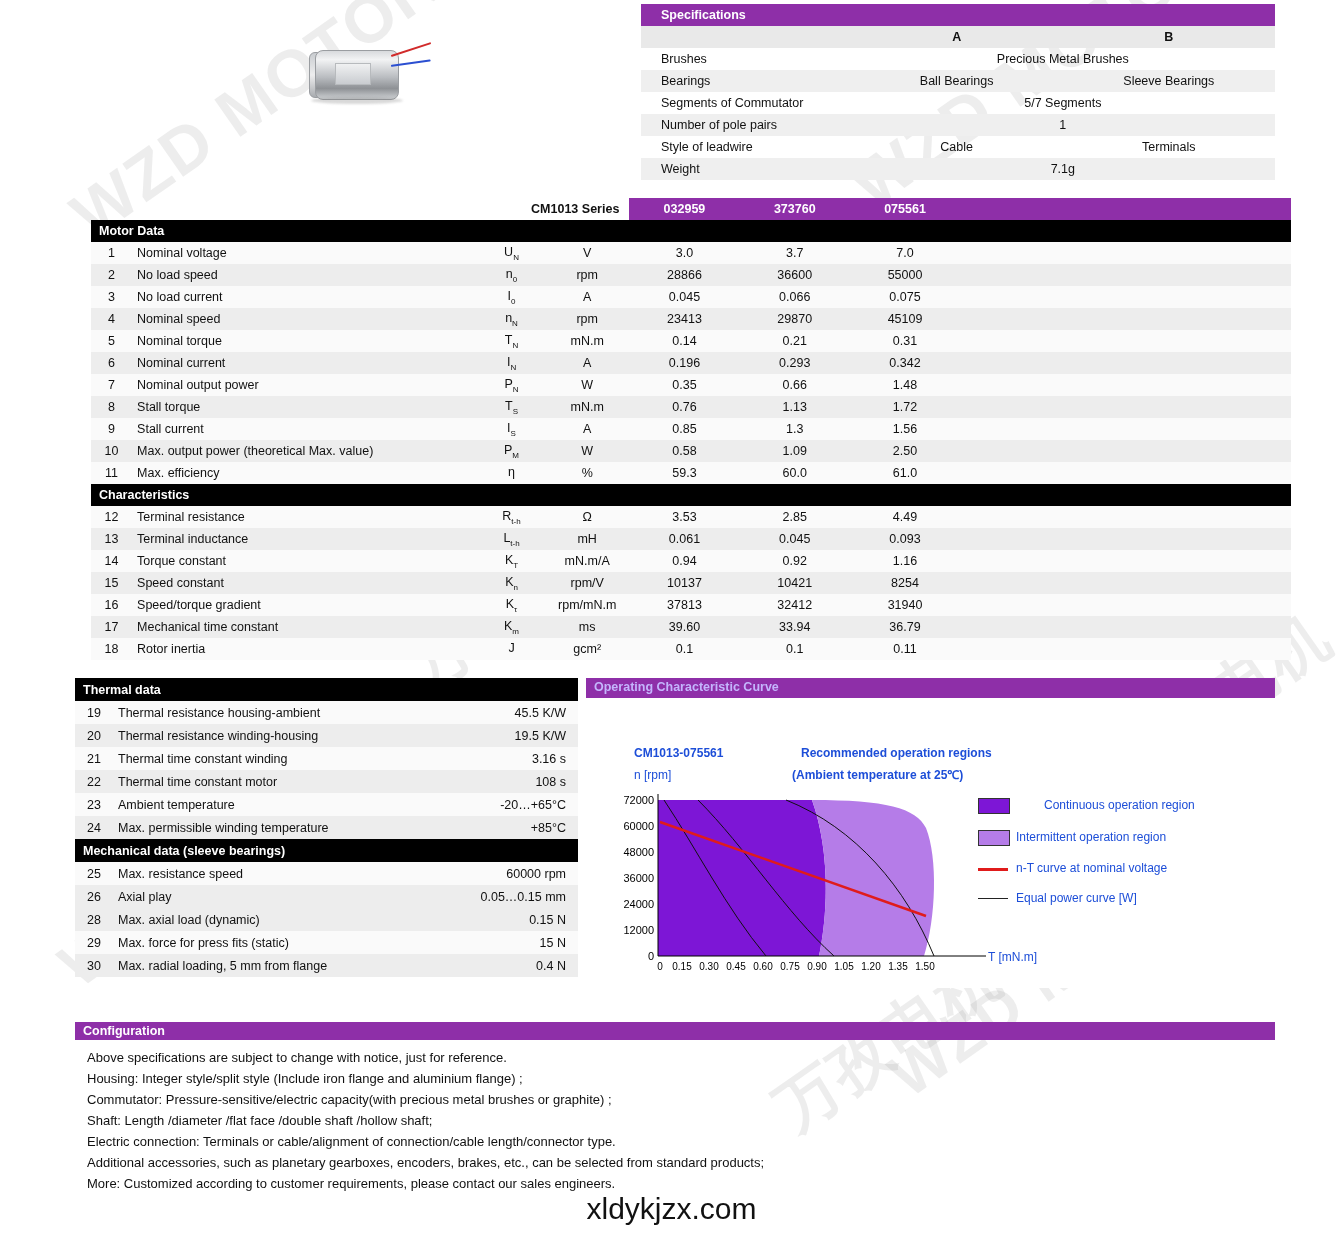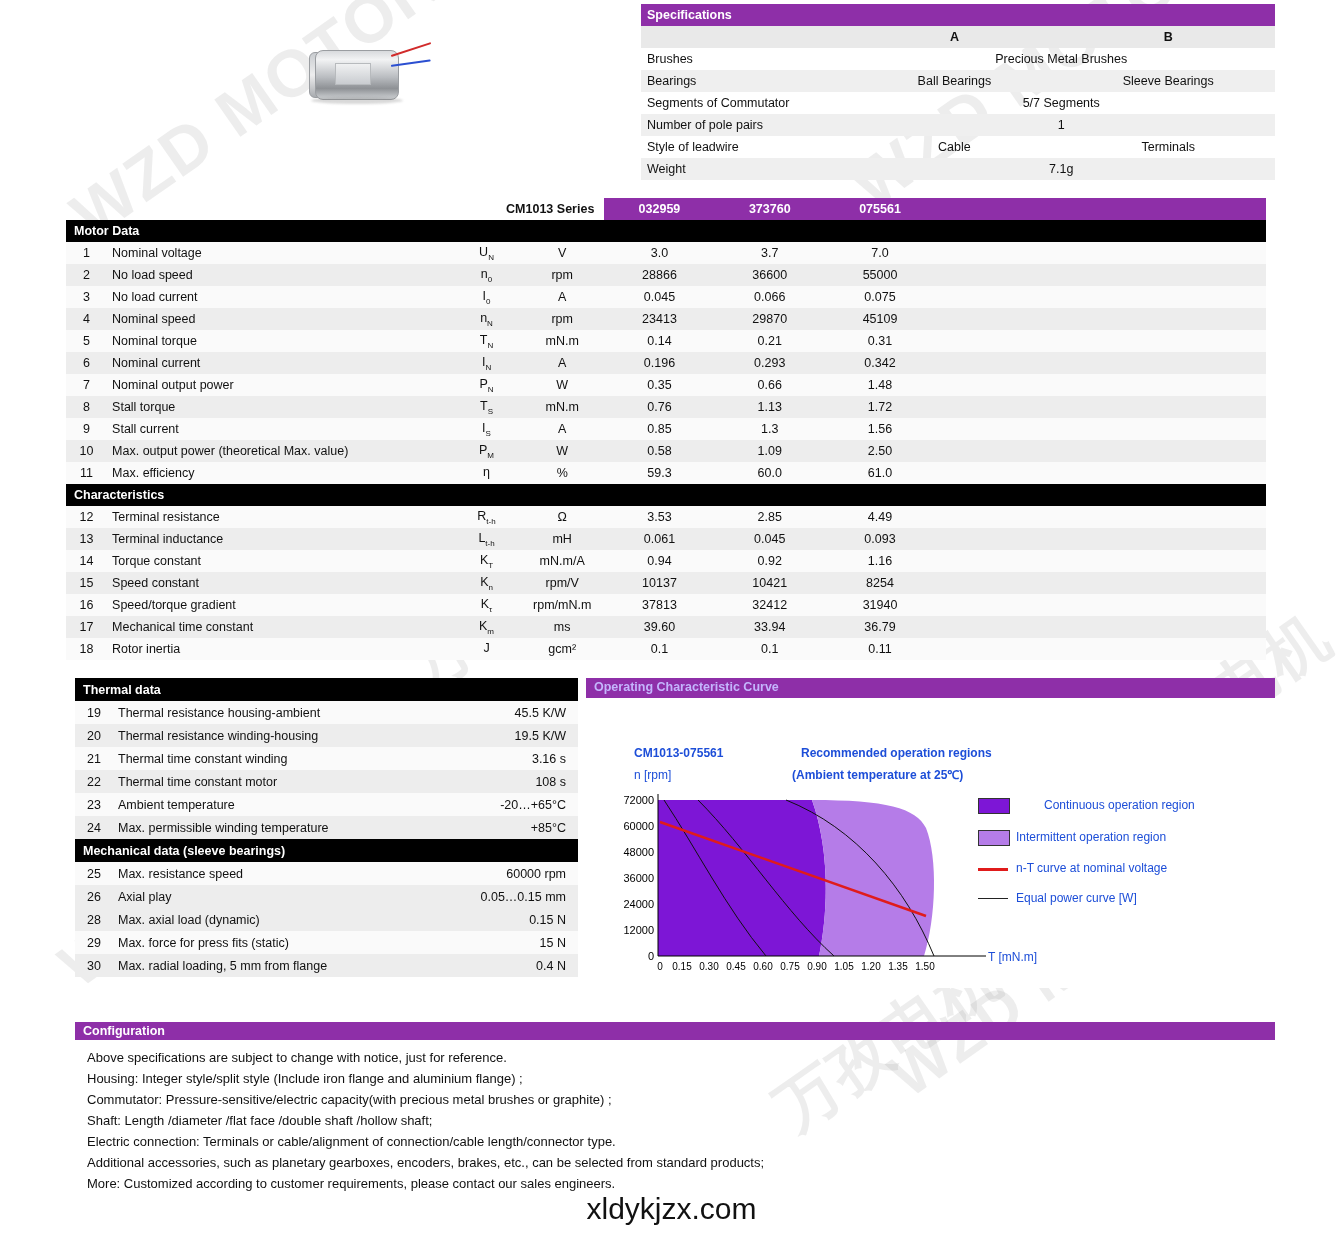--- a/index.html
+++ b/index.html
@@ -40,28 +40,28 @@
     position:absolute;left:96px;top:40px;width:40px;height:2px;background:#2b4fd1;
     transform:rotate(-8deg);transform-origin:left center;border-radius:2px;
   }
   #motor-photo .shadow{
     position:absolute;left:16px;top:72px;width:92px;height:7px;border-radius:50%;
     background:rgba(120,120,120,.28);filter:blur(1px);
   }
   
   #spec-table{position:absolute;left:641px;top:4px;width:634px;}
   #spec-table table{border-collapse:collapse;width:100%;font-size:12.5px;}
-  #spec-table td{padding:2px 6px;height:18px;}
+  #spec-table td{padding:2px 20px;height:18px;}
   .barhdr{background:#8e2fa8;color:#fff;font-weight:bold;padding-left:8px;}
   .gray{background:#e9e9e9;}
   .lgray{background:#efefef;}
   .ctr{text-align:center;}
   .bold{font-weight:bold;}
   
-  #main-table{position:absolute;left:66px;top:198px;width:1200px;}
+  #main-table{position:absolute;left:91px;top:198px;width:1200px;}
   #main-table table{border-collapse:collapse;width:100%;font-size:12.5px;}
   #main-table td{height:20px;padding:1px 5px;vertical-align:middle;}
   .sect{background:#000;color:#fff;font-weight:bold;padding-left:8px !important;}
   .sectblank{background:#000;}
   .idx{width:28px;text-align:center;}
   .nm{width:310px;}
   .sym{width:52px;text-align:center;}
   .unit{width:68px;text-align:center;}
   .val{width:92px;text-align:center;}
   .hdrpurple{background:#8e2fa8;color:#fff;font-weight:bold;text-align:center;}

